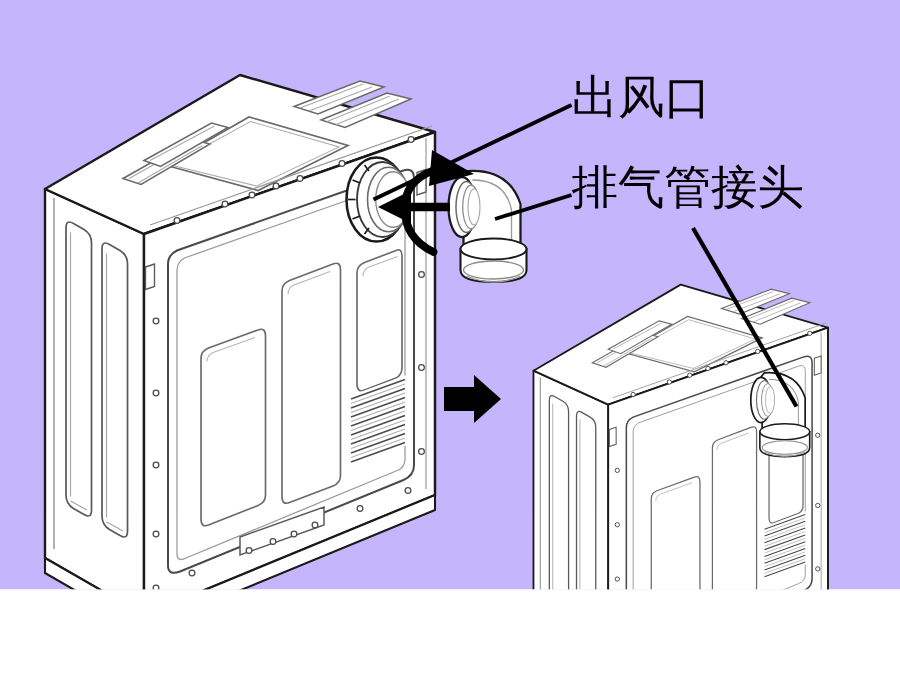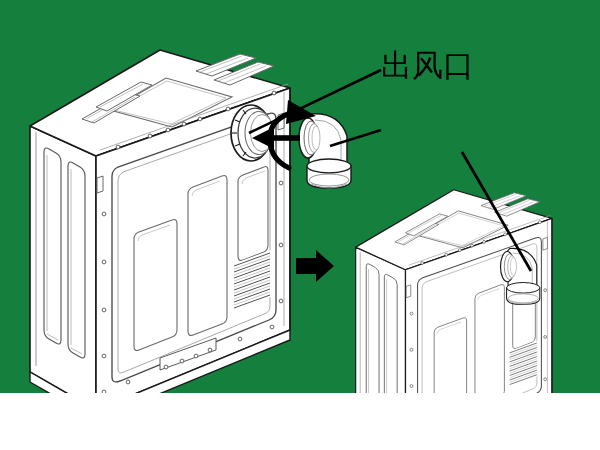--- a/index.html
+++ b/index.html
@@ -4,21 +4,21 @@
 <style>
   html, body {
     margin: 0;
     padding: 0;
     background: #ffffff;
   }
   #stage {
     position: relative;
     width: 600px;
     height: 393px;
-    background: #15803d;
+    background: #c4b5fd;
     overflow: hidden;
     font-family: "DejaVu Sans", "Liberation Sans", sans-serif;
   }
   #stage svg {
     display: block;
     width: 600px;
     height: 450px;
   }
   .lbl {
     position: absolute;
@@ -228,14 +228,15 @@
     <g>
       <line x1="381" y1="130" x2="330" y2="146" stroke="#000000" stroke-width="2.6"></line>
     </g>
     <g>
       <line x1="462" y1="152" x2="531" y2="271" stroke="#000000" stroke-width="2.8"></line>
     </g>
   </svg>
 
   <div class="lbl" id="label-outlet">出风口</div>
 
+  <div class="lbl" id="label-connector">排气管接头</div>
 
 </div>
 
 </body></html>

